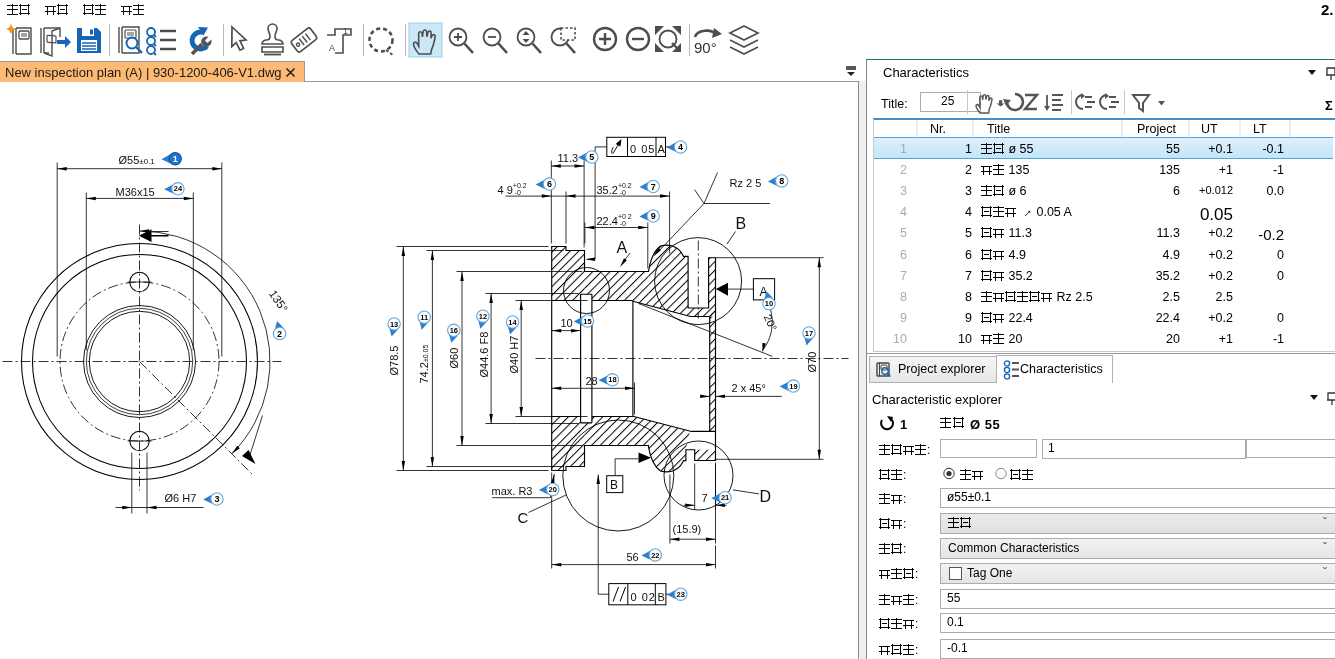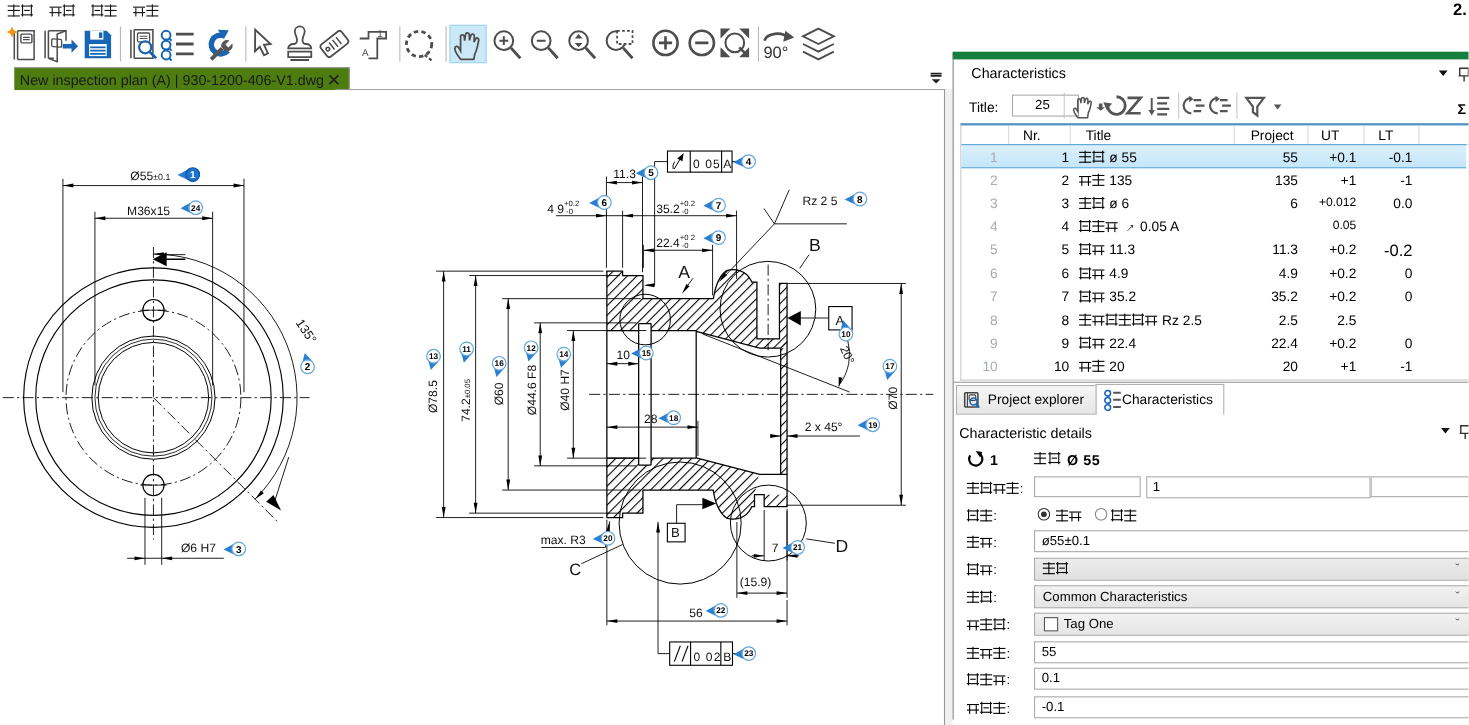--- a/index.html
+++ b/index.html
@@ -9,24 +9,24 @@
 i.g{background-image:linear-gradient(currentColor,currentColor),linear-gradient(currentColor,currentColor),linear-gradient(currentColor,currentColor),linear-gradient(currentColor,currentColor);background-size:11px 1px,11px 1px,11px 1px,1px 11px;background-position:0 1px,0 5px,0 10px,5px 0}
 i.h{background-image:linear-gradient(currentColor,currentColor),linear-gradient(currentColor,currentColor),linear-gradient(currentColor,currentColor),linear-gradient(currentColor,currentColor),linear-gradient(currentColor,currentColor);background-size:1px 11px,1px 11px,11px 1px,11px 1px,5px 1px;background-position:1px 0,9px 0,0 1px,0 9px,3px 5px}
 i.j{background-image:linear-gradient(currentColor,currentColor),linear-gradient(currentColor,currentColor),linear-gradient(currentColor,currentColor),linear-gradient(currentColor,currentColor);background-size:11px 1px,1px 8px,1px 8px,11px 1px;background-position:0 2px,2px 3px,8px 3px,0 7px}
 b i.g,b i.h,b i.j{margin-bottom:0}
 
 #menubar{left:0;top:0;width:858px;height:20px}
 .mi{position:absolute;top:3px;color:#111}
 #toolbar{left:0;top:20px;width:858px;height:41px}
 
 #tabbar{left:0;top:61px;width:858px;height:21px}
-#tab1{position:absolute;left:13px;top:0;width:304px;height:20px;border:1px solid #9b9b9b;border-left:none;border-bottom:none;background:#4d7c0f;font-size:13px;color:#1a1a1a}
+#tab1{position:absolute;left:0;top:0;width:304px;height:20px;border:1px solid #9b9b9b;border-left:none;border-bottom:none;background:#fdba74;font-size:13px;color:#1a1a1a}
 #tabline{position:absolute;left:305px;top:20px;width:553px;height:1px;background:#9b9b9b}
 
-#rpanel{left:866px;top:47px;width:469px;height:600px;border-left:1px solid #828790;border-top:7px solid #15803d;background:#fff}
+#rpanel{left:866px;top:59px;width:469px;height:600px;border-left:1px solid #828790;border-top:1px solid #15803d;background:#fff}
 .ptitle{font-size:13px;color:#000}
 .ibox{position:absolute;border:1px solid #ababab;background:#fff;font-size:12px}
 .combo{position:absolute;border:1px solid #ababab;background:linear-gradient(#f2f2f2,#e5e5e5);font-size:12px}
 .lbl{position:absolute;color:#000}
 </style></head>
 <body>
 <div class="abs" id="menubar">
   <span class="mi" style="left:7px"><i class="g"></i><i class="h"></i></span>
   <span class="mi" style="left:45px"><i class="j"></i><i class="h"></i></span>
   <span class="mi" style="left:83px"><i class="h"></i><i class="g"></i></span>
@@ -489,21 +489,21 @@
         <div style="position:absolute;top:63.9px;left:0;width:33px;text-align:right;color:#a6acb2;font-size:12.5px">3</div>
         <div style="position:absolute;top:63.9px;left:0;width:98px;text-align:right;font-size:12.5px">3</div>
         <div style="position:absolute;top:63.9px;left:107px;font-size:12.5px"><i class="g"></i><i class="h"></i> ø 6</div>
         <div style="position:absolute;top:63.9px;left:0;width:306px;text-align:right;font-size:12.5px">6</div>
         <div style="position:absolute;top:63.9px;left:0;width:359px;text-align:right;font-size:11px">+0.012</div>
         <div style="position:absolute;top:63.9px;left:0;width:410px;text-align:right;font-size:12.5px">0.0</div>
         <div style="position:absolute;top:85.1px;left:0;width:33px;text-align:right;color:#a6acb2;font-size:12.5px">4</div>
         <div style="position:absolute;top:85.1px;left:0;width:98px;text-align:right;font-size:12.5px">4</div>
         <div style="position:absolute;top:85.1px;left:107px;font-size:12.5px"><i class="h"></i><i class="g"></i><i class="j"></i> <span style="display:inline-block;transform:rotate(-45deg)">→</span> 0.05 A</div>
         <div style="position:absolute;top:85.1px;left:0;width:306px;text-align:right;font-size:12.5px"></div>
-        <div style="position:absolute;top:85.1px;left:0;width:359px;text-align:right;font-size:11px">0.05</div>
+        <div style="position:absolute;top:85.1px;left:0;width:359px;text-align:right;font-size:17px">0.05</div>
         <div style="position:absolute;top:85.1px;left:0;width:410px;text-align:right;font-size:12.5px"></div>
         <div style="position:absolute;top:106.3px;left:0;width:33px;text-align:right;color:#a6acb2;font-size:12.5px">5</div>
         <div style="position:absolute;top:106.3px;left:0;width:98px;text-align:right;font-size:12.5px">5</div>
         <div style="position:absolute;top:106.3px;left:107px;font-size:12.5px"><i class="h"></i><i class="j"></i> 11.3</div>
         <div style="position:absolute;top:106.3px;left:0;width:306px;text-align:right;font-size:12.5px">11.3</div>
         <div style="position:absolute;top:106.3px;left:0;width:359px;text-align:right;font-size:12.5px">+0.2</div>
         <div style="position:absolute;top:106.3px;left:0;width:410px;text-align:right;font-size:15px">-0.2</div>
         <div style="position:absolute;top:127.5px;left:0;width:33px;text-align:right;color:#a6acb2;font-size:12.5px">6</div>
         <div style="position:absolute;top:127.5px;left:0;width:98px;text-align:right;font-size:12.5px">6</div>
         <div style="position:absolute;top:127.5px;left:107px;font-size:12.5px"><i class="h"></i><i class="j"></i> 4.9</div>
@@ -551,21 +551,21 @@
 </div>
 <div class="abs" style="left:129px;top:295px;width:115px;height:27px;background:#fff;border:1px solid #b2b2b2;border-bottom:none">
  <svg width="16" height="20" style="position:absolute;left:6px;top:4px" fill="none" stroke="#1766b6">
         <circle cx="4" cy="3.5" r="2.6" stroke-width="1.4"></circle>
         <circle cx="4" cy="10" r="2.6" stroke-width="1.4"></circle>
         <circle cx="4" cy="16.5" r="2.6" stroke-width="1.4"></circle>
         <path d="M9 3h7M9 9.5h7M9 16h7" stroke="#555" stroke-width="1.8"></path>
       </svg>
  <span style="position:absolute;left:23px;top:6px;font-size:12.5px">Characteristics</span>
 </div>
-<div class="ptitle abs" style="left:5px;top:332px">Characteristic details</div>
+<div class="ptitle abs" style="left:5px;top:332px">Characteristic explorer</div>
 <svg class="abs" width="469" height="20" style="left:0;top:330px">
       <path d="M443 5l8 0-4 5z" fill="#111"></path>
       <path d="M461 3h8v7h-8z M460 10h10 M465 10v5" stroke="#333" fill="none" stroke-width="1.3"></path>
     </svg>
 <svg class="abs" width="26" height="18" style="left:12px;top:355px" fill="none" stroke="#000">
       <path d="M3 5a6 6 0 1 0 8-2" stroke-width="2"></path>
       <path d="M8 1l6 1-2 5z" fill="#000" stroke="none"></path>
     </svg>
 <b class="abs" style="left:33px;top:357px;font-size:13px">1</b>
 <b class="abs" style="left:73px;top:357px;font-size:13px;letter-spacing:.5px"><i class="g" style="width:12px;height:12px"></i><i class="h" style="width:12px;height:12px"></i> Ø 55</b>

